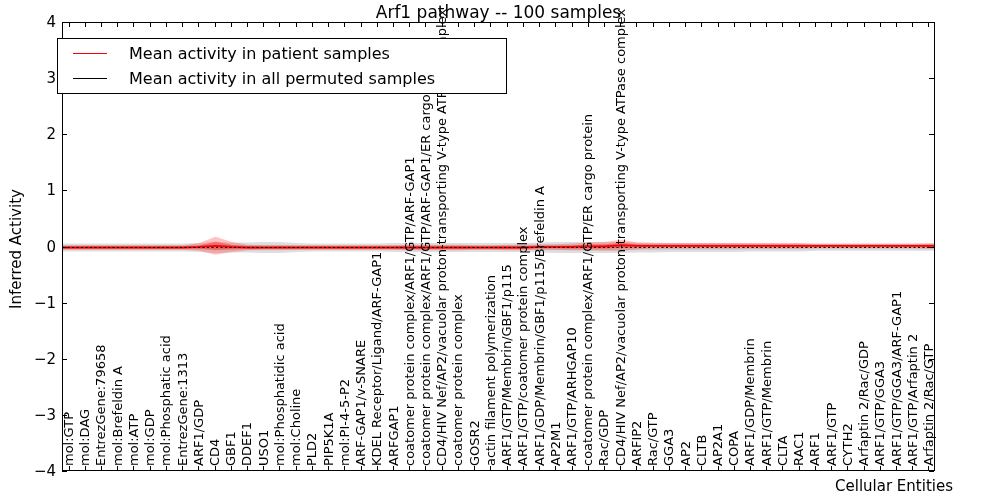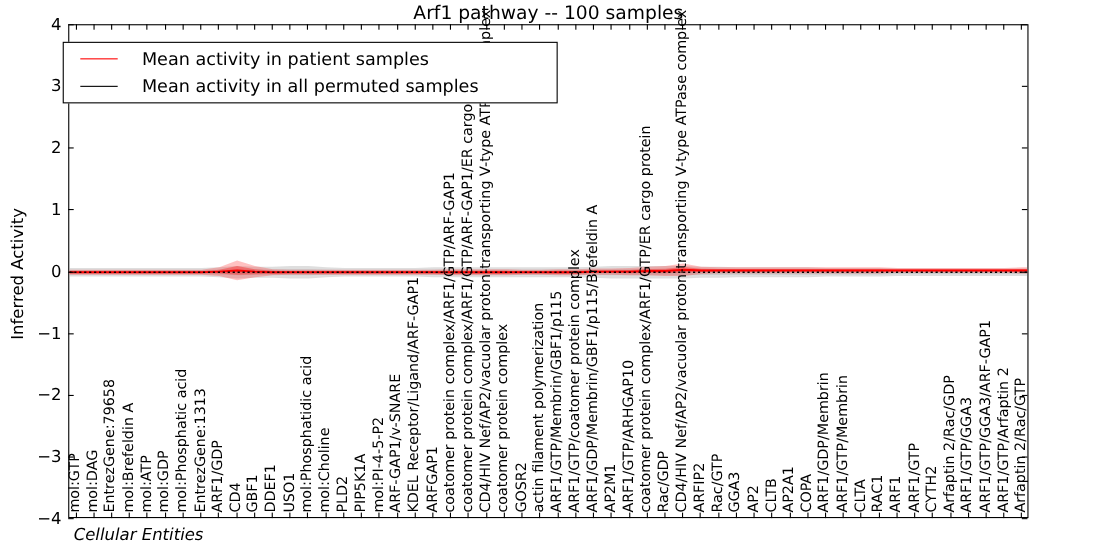--- a/index.html
+++ b/index.html
@@ -14,22 +14,22 @@
   .plot svg{position:absolute; left:0; top:0;}
   .chart-title{
     position:absolute; left:62px; top:2px; width:873px; text-align:center;
     font-size:17px; z-index:6;
   }
   .ylabel{
     position:absolute; left:-44px; top:240px; white-space:nowrap;
     font-size:15px; transform:rotate(-90deg); z-index:2;
   }
   .xlabel{
-    position:absolute; left:67px; top:477px; width:873px; text-align:left;
-    font-size:15px; z-index:2;font-style:italic;
+    position:absolute; left:80px; top:477px; width:873px; text-align:right;
+    font-size:15px; z-index:2;
   }
   .ytick-label{
     position:absolute; width:42px; text-align:right; font-size:15px; line-height:16px; z-index:2;
   }
   .xtick{
     position:absolute; white-space:nowrap; font-size:13px; line-height:13px;
     transform-origin:0 100%; transform:rotate(-90deg); z-index:3;
   }
   .tick-x{position:absolute; width:1px; height:5px; background:#000; z-index:2;}
   .tick-y{position:absolute; width:5px; height:1px; background:#000; z-index:2;}

